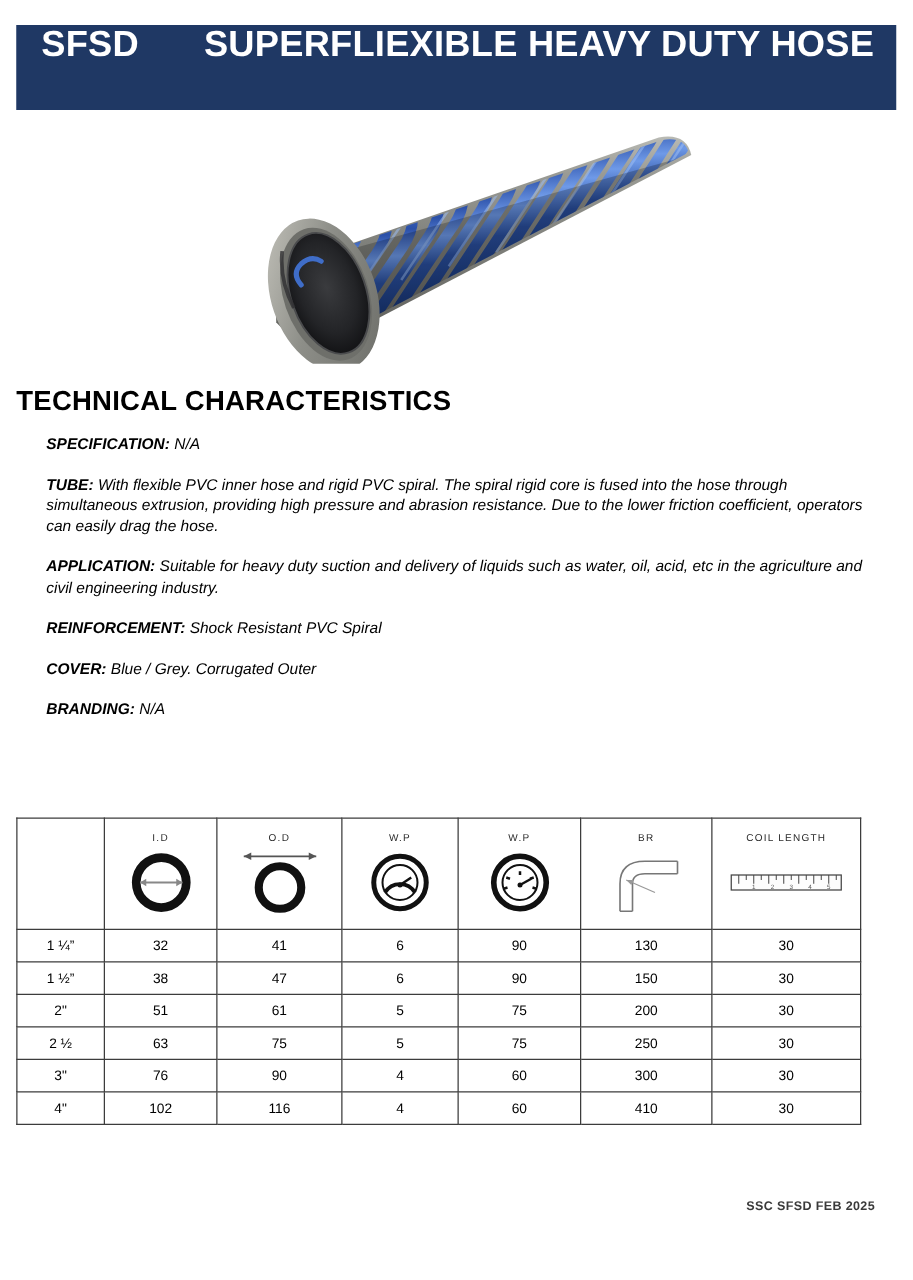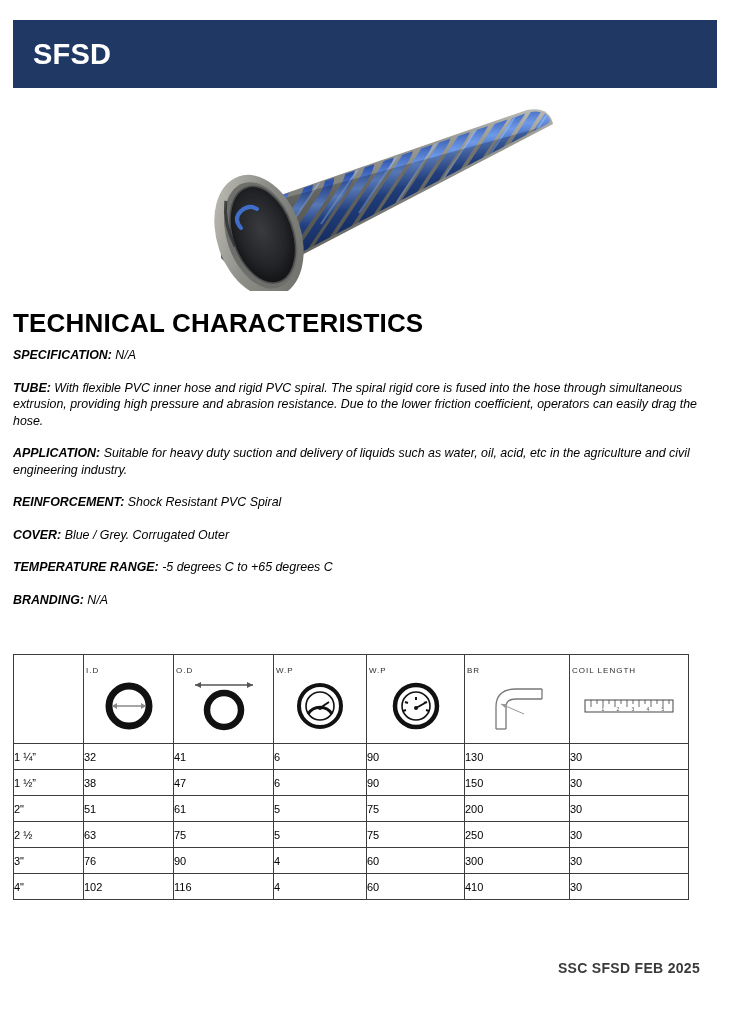--- a/index.html
+++ b/index.html
@@ -18,21 +18,20 @@
 
   
   .banner {
     position: absolute;
     left: 13px;
     top: 20px;
     width: 704px;
     height: 68px;
     background: #1f3864;
     display: flex;
-    align-items: center;
     box-sizing: border-box;
   }
   .banner-code {
     color: #ffffff;
     font-size: 29px;
     font-weight: bold;
     letter-spacing: 0.2px;
     margin-left: 20px;
     white-space: nowrap;
   }
@@ -53,57 +52,59 @@
     width: 400px;
     height: 195px;
   }
   .photo svg { display: block; }
 
   
   .section-title {
     position: absolute;
     left: 13px;
     top: 308px;
-    font-size: 26px;
+    font-size: 22px;
     font-weight: bold;
     letter-spacing: 0.2px;
   }
 
   
   .specs {
     position: absolute;
     left: 13px;
     top: 347px;
     width: 690px;
   }
   .spec-row {
     font-size: 12.4px;
     font-style: italic;
     line-height: 16.5px;
     margin-bottom: 16px;
     text-align: left;
+    margin-left: 24px;
   }
   .spec-row:last-child { margin-bottom: 0; }
   .spec-label {
     font-weight: bold;
     font-style: italic;
   }
   .spec-value { font-style: italic; }
 
   
   .spec-table {
     position: absolute;
     left: 13px;
     top: 654px;
     width: 675px;
     border-collapse: collapse;
     table-layout: fixed;
   }
   .spec-table td, .spec-table th {
     border: 1px solid #3c3c3c;
+    text-align: center;
     vertical-align: middle;
     font-size: 11px;
     font-weight: normal;
     padding: 0;
   }
   .icon-row td {
     height: 80px;
     padding: 4px 2px;
   }
   .icon-cap {
@@ -129,31 +130,32 @@
   col.c3 { width: 93px; }
   col.c4 { width: 98px; }
   col.c5 { width: 105px; }
   col.c6 { width: 119px; }
 
   
   .footer {
     position: absolute;
     right: 30px;
     top: 960px;
-    font-size: 14px;
+    font-size: 10px;
     font-weight: bold;
     color: #3a3a3a;
     letter-spacing: 0.3px;
   }
 </style>
 </head>
 <body>
 
 <div class="banner">
   <div class="banner-code">SFSD</div>
+  <div class="banner-title">SUPERFLIEXIBLE HEAVY DUTY HOSE</div>
 </div>
 
 <div class="photo">
   <svg width="400" height="195" viewBox="0 0 400 195" xmlns="http://www.w3.org/2000/svg">
     <defs>
       <linearGradient id="bodyGrad" x1="0" y1="0" x2="0" y2="1">
         <stop offset="0%" stop-color="#b9bab4"></stop>
         <stop offset="18%" stop-color="#9a9b95"></stop>
         <stop offset="55%" stop-color="#7d7e79"></stop>
         <stop offset="100%" stop-color="#5c5d59"></stop>
@@ -247,24 +249,20 @@
   </div>
   <div class="spec-row">
     <span class="spec-label">REINFORCEMENT:</span>
     <span class="spec-value">Shock Resistant PVC Spiral</span>
   </div>
   <div class="spec-row">
     <span class="spec-label">COVER:</span>
     <span class="spec-value">Blue / Grey. Corrugated Outer</span>
   </div>
   <div class="spec-row">
-    <span class="spec-label">TEMPERATURE RANGE:</span>
-    <span class="spec-value">-5 degrees C to +65 degrees C</span>
-  </div>
-  <div class="spec-row">
     <span class="spec-label">BRANDING:</span>
     <span class="spec-value">N/A</span>
   </div>
 </div>
 
 <table class="spec-table">
   <colgroup>
     <col class="c0">
       <col class="c1">
       <col class="c2">

